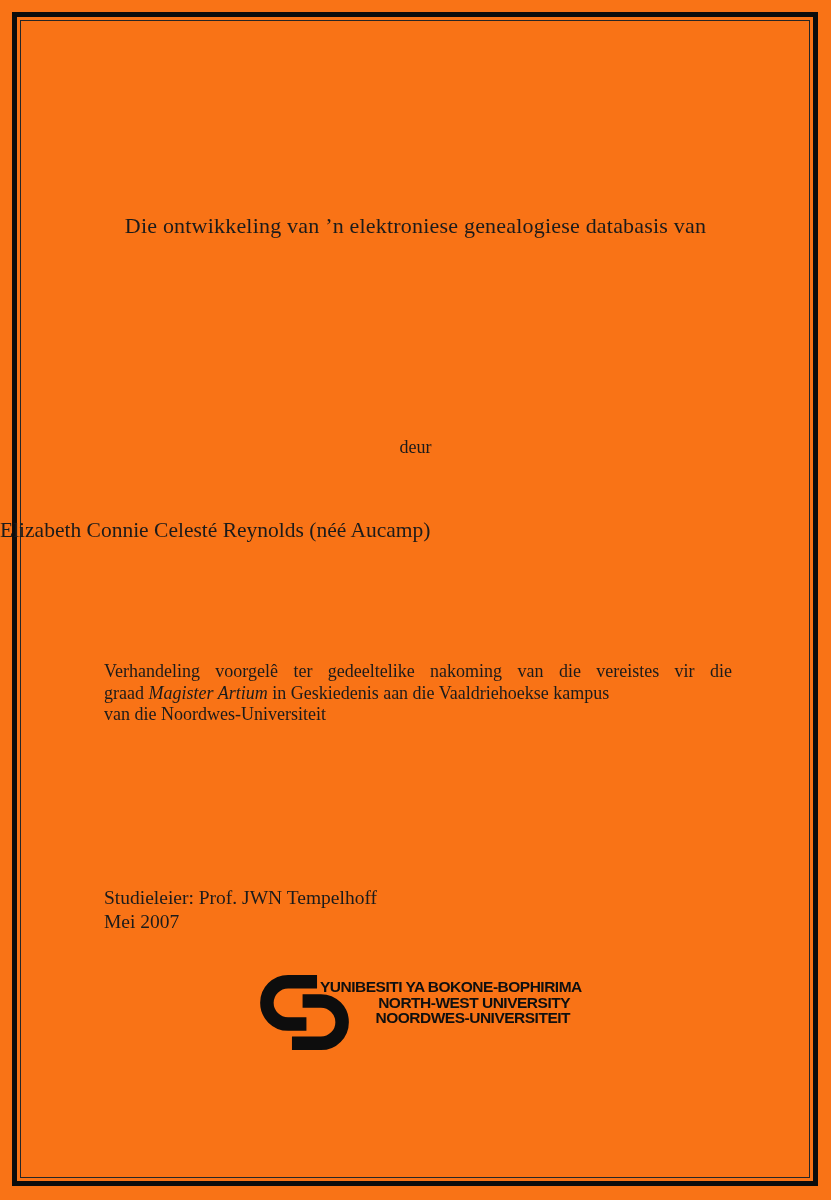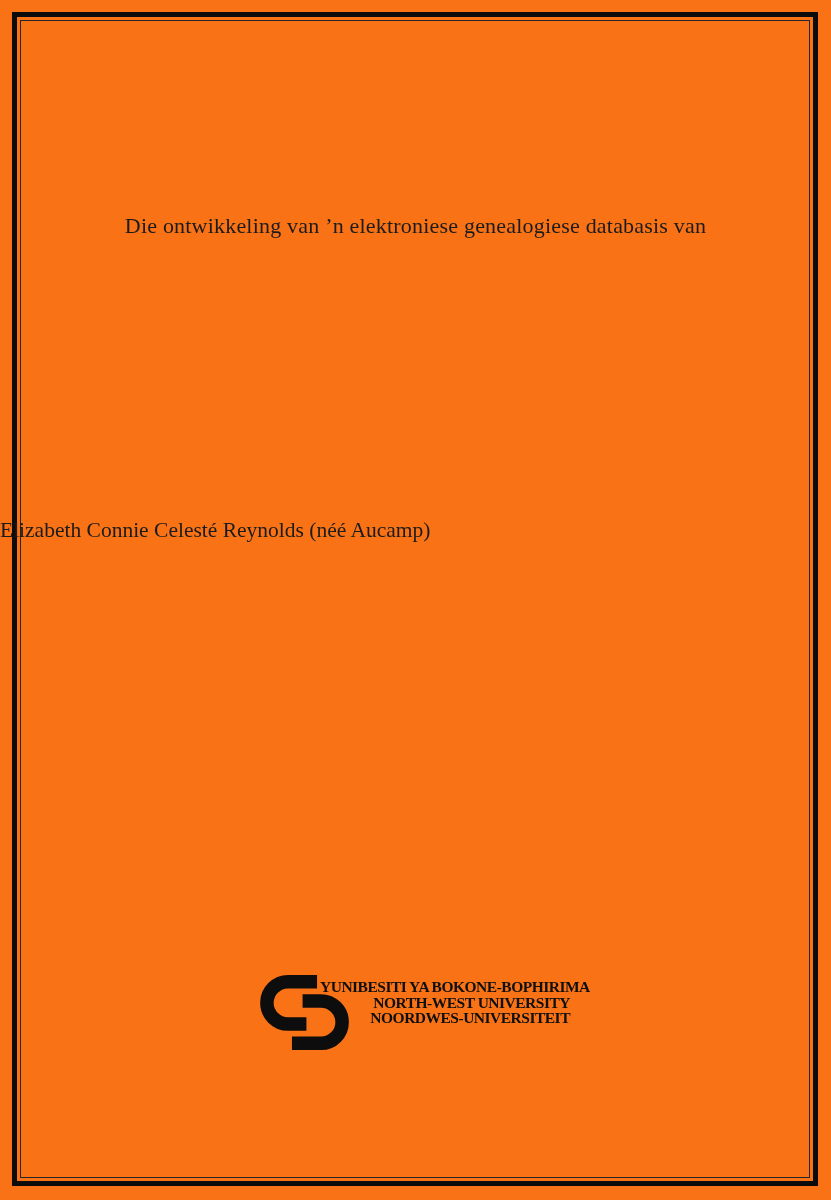--- a/index.html
+++ b/index.html
@@ -71,45 +71,55 @@
   .logo-mark {
     position: absolute;
     left: 0; top: 2px;
     width: 97px; height: 81px;
   }
   .logo-text {
     position: absolute;
     left: 64px; top: 9px;
     width: 250px;
     text-align: right;
-    font-family: Liberation Serif, serif;
+    font-family: Liberation Sans, sans-serif;
     font-weight: 700;
     font-size: 15.5px;
     line-height: 15.6px;
     letter-spacing: -0.5px;
     color: #0f0f0f;
     white-space: nowrap;
   }
 </style>
 </head>
 <body>
 
 <div class="page">
 
   <div class="frame-outer"></div>
   <div class="frame-inner"></div>
 
   <div class="title-block">
     <div>Die ontwikkeling van ’n elektroniese genealogiese databasis van</div>
   </div>
 
+  <div class="byline">deur</div>
 
   <div class="author">Elizabeth Connie Celesté Reynolds (néé Aucamp)</div>
 
+  <div class="submission">
+    <div class="just">Verhandeling voorgelê ter gedeeltelike nakoming van die vereistes vir die</div>
+    <div><span>graad </span><span class="ital">Magister Artium</span><span> in Geskiedenis aan die Vaaldriehoekse kampus</span></div>
+    <div>van die Noordwes-Universiteit</div>
+  </div>
 
+  <div class="supervisor-block">
+    <div>Studieleier: Prof. JWN Tempelhoff</div>
+    <div>Mei 2007</div>
+  </div>
 
   <div class="logo">
     <svg class="logo-mark" viewBox="0 0 100 84" xmlns="http://www.w3.org/2000/svg" aria-hidden="true">
       <path d="M 63 10 L 33 10 A 22 22 0 0 0 33 54 L 52 54" fill="none" stroke="#0d0d0d" stroke-width="14" stroke-linecap="butt"></path>
       <path d="M 37 74 L 67 74 A 22 22 0 0 0 67 30 L 48 30" fill="none" stroke="#0d0d0d" stroke-width="14" stroke-linecap="butt"></path>
     </svg>
     <div class="logo-text">
       <div>YUNIBESITI YA BOKONE-BOPHIRIMA</div>
       <div>NORTH-WEST UNIVERSITY</div>
       <div>NOORDWES-UNIVERSITEIT</div>

